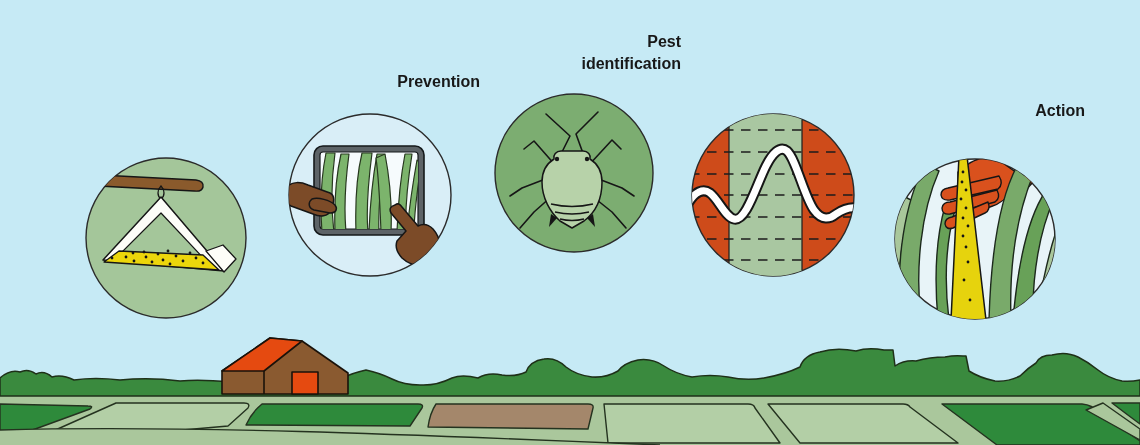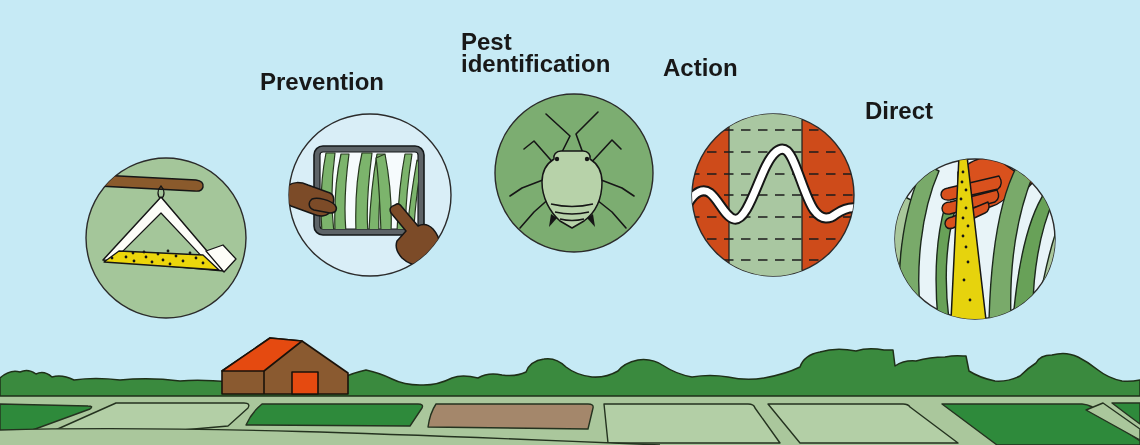--- a/index.html
+++ b/index.html
@@ -7,23 +7,23 @@
     position:relative;
     width:1140px;height:445px;
     overflow:hidden;
     background:#c6eaf5;
     font-family:"Liberation Sans", sans-serif;
   }
   .scene-svg{position:absolute;left:0;top:0;}
   .step-label{
     position:absolute;
     width:220px;
-    text-align:left;
+    text-align:right;
     font-weight:700;
-    font-size:24px;
+    font-size:16px;
     line-height:22px;
     color:#181818;
   }
   .label-line{display:block;}
   .label-line:empty{display:none;}
 </style>
 </head>
 <body>
 
 <div class="stage">
@@ -235,19 +235,18 @@
 
   <div class="step-label" style="left:260px;top:71px">
     <span class="label-line">Prevention</span>
 
   </div>
   <div class="step-label" style="left:461px;top:31px">
     <span class="label-line">Pest</span>
     <span class="label-line">identification</span>
   </div>
   <div class="step-label" style="left:663px;top:57px">
+  </div>
+  <div class="step-label" style="left:865px;top:100px">
     <span class="label-line">Action</span>
   </div>
-  <div class="step-label" style="left:865px;top:100px">
-    <span class="label-line">Direct</span>
-  </div>
 
 </div>
 
 </body></html>

